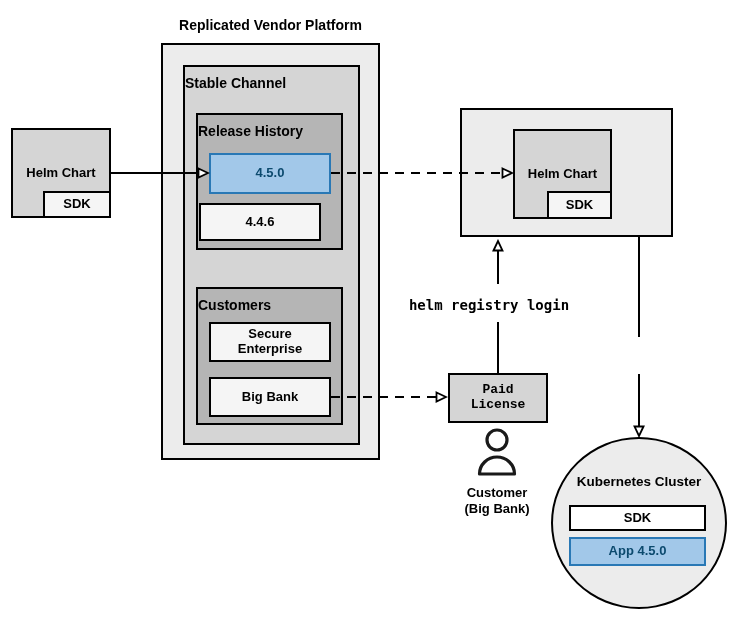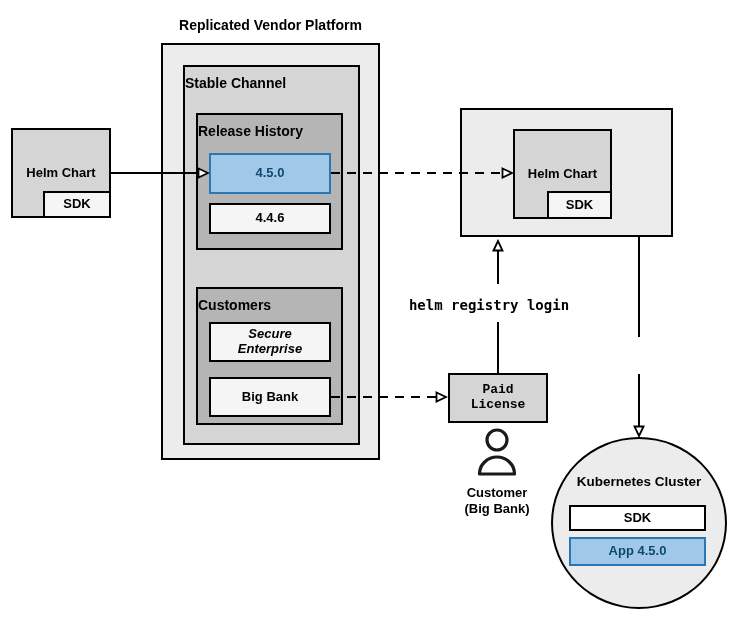--- a/index.html
+++ b/index.html
@@ -15,21 +15,21 @@
   .fill-white{background:#ffffff;}
   .blue{background:#a2c8e9;border-color:#2978b5;color:#0c4a6e;}
   .center{display:flex;align-items:center;justify-content:center;text-align:center;
     font-weight:700;font-size:13px;line-height:1.15;}
   .box-hdr{position:absolute;top:8px;left:0;right:0;
     font-weight:700;font-size:14px;}
   .hdr{position:absolute;text-align:center;font-weight:700;font-size:14px;}
   .cmd{position:absolute;text-align:center;font-weight:700;font-size:14px;
     font-family:"DejaVu Sans Mono", monospace;}
   .circle{border-radius:50%;}
-  .two-line{display:inline-block;width:82px;font-style:italic;}
+  .two-line{display:inline-block;width:82px;}
   .narrow{display:inline-block;width:62px;font-family:Liberation Mono, monospace;}
   svg.overlay{position:absolute;left:0;top:0;pointer-events:none;}
 </style>
 </head>
 <body>
 
 <div class="canvas">
 
   <div class="hdr" style="left:161px;top:17px;width:219px">Replicated Vendor Platform</div>
 
@@ -40,21 +40,21 @@
   </div>
 
   <div class="box fill-dark" style="left:196px;top:113px;width:147px;height:137px">
     <div class="box-hdr">Release History</div>
   </div>
 
   <div class="box blue center" style="left:209px;top:153px;width:122px;height:41px">
     <span>4.5.0</span>
   </div>
 
-  <div class="box fill-pale center" style="left:209px;top:203px;width:122px;height:31px">
+  <div class="box fill-pale center" style="left:199px;top:203px;width:122px;height:38px">
     <span>4.4.6</span>
   </div>
 
   <div class="box fill-dark" style="left:196px;top:287px;width:147px;height:138px">
     <div class="box-hdr">Customers</div>
   </div>
 
   <div class="box fill-pale center" style="left:209px;top:322px;width:122px;height:40px">
     <span class="two-line">Secure Enterprise</span>
   </div>

